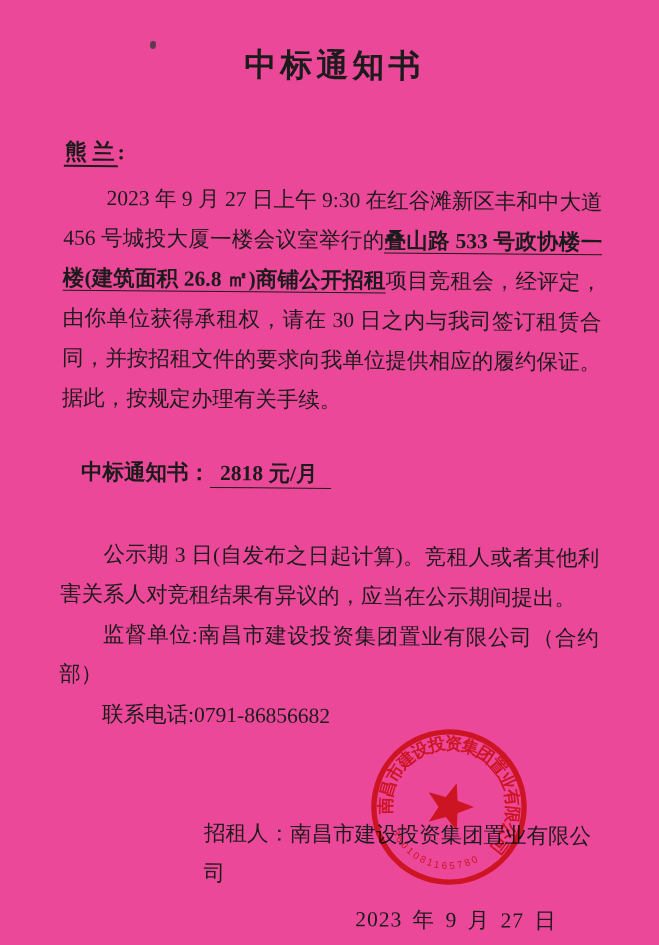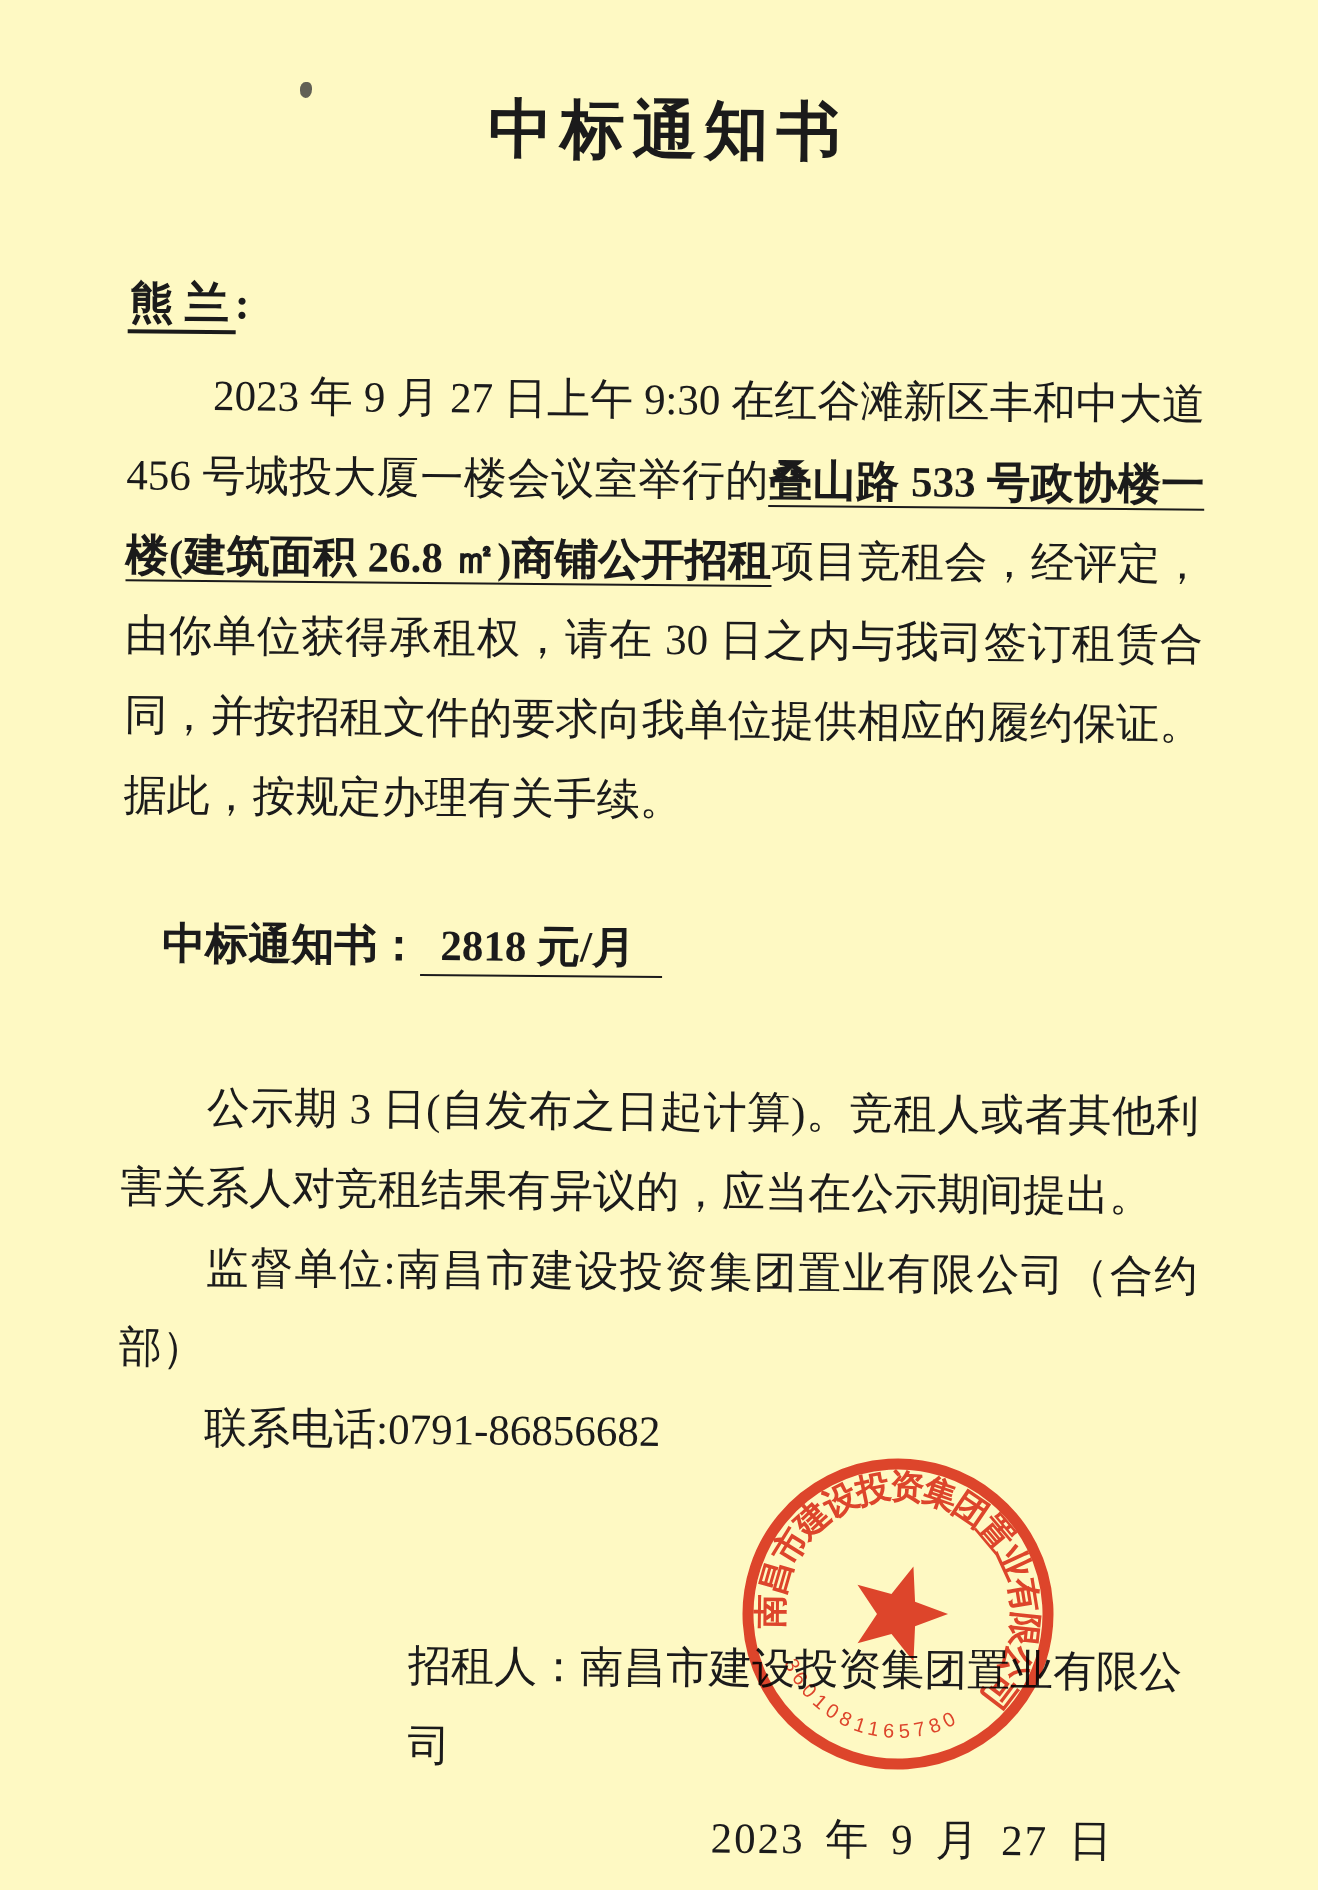--- a/index.html
+++ b/index.html
@@ -7,21 +7,21 @@
   body {
     width:659px; height:945px;
     background:#ffffff;
     font-family:"Liberation Serif","DejaVu Serif",serif;
     color:var(--ink);
     overflow:hidden;
   }
   .page {
     position:relative;
     width:659px; height:945px;
-    background:#fef9c3;
+    background:#ec4899;
     overflow:hidden;
   }
   .doc {
     position:absolute; inset:0;
     padding:0 58px 0 62px;
     transform:rotate(0.5deg);
     transform-origin:50% 40%;
   }
   .title {
     margin:42px 0 0;

